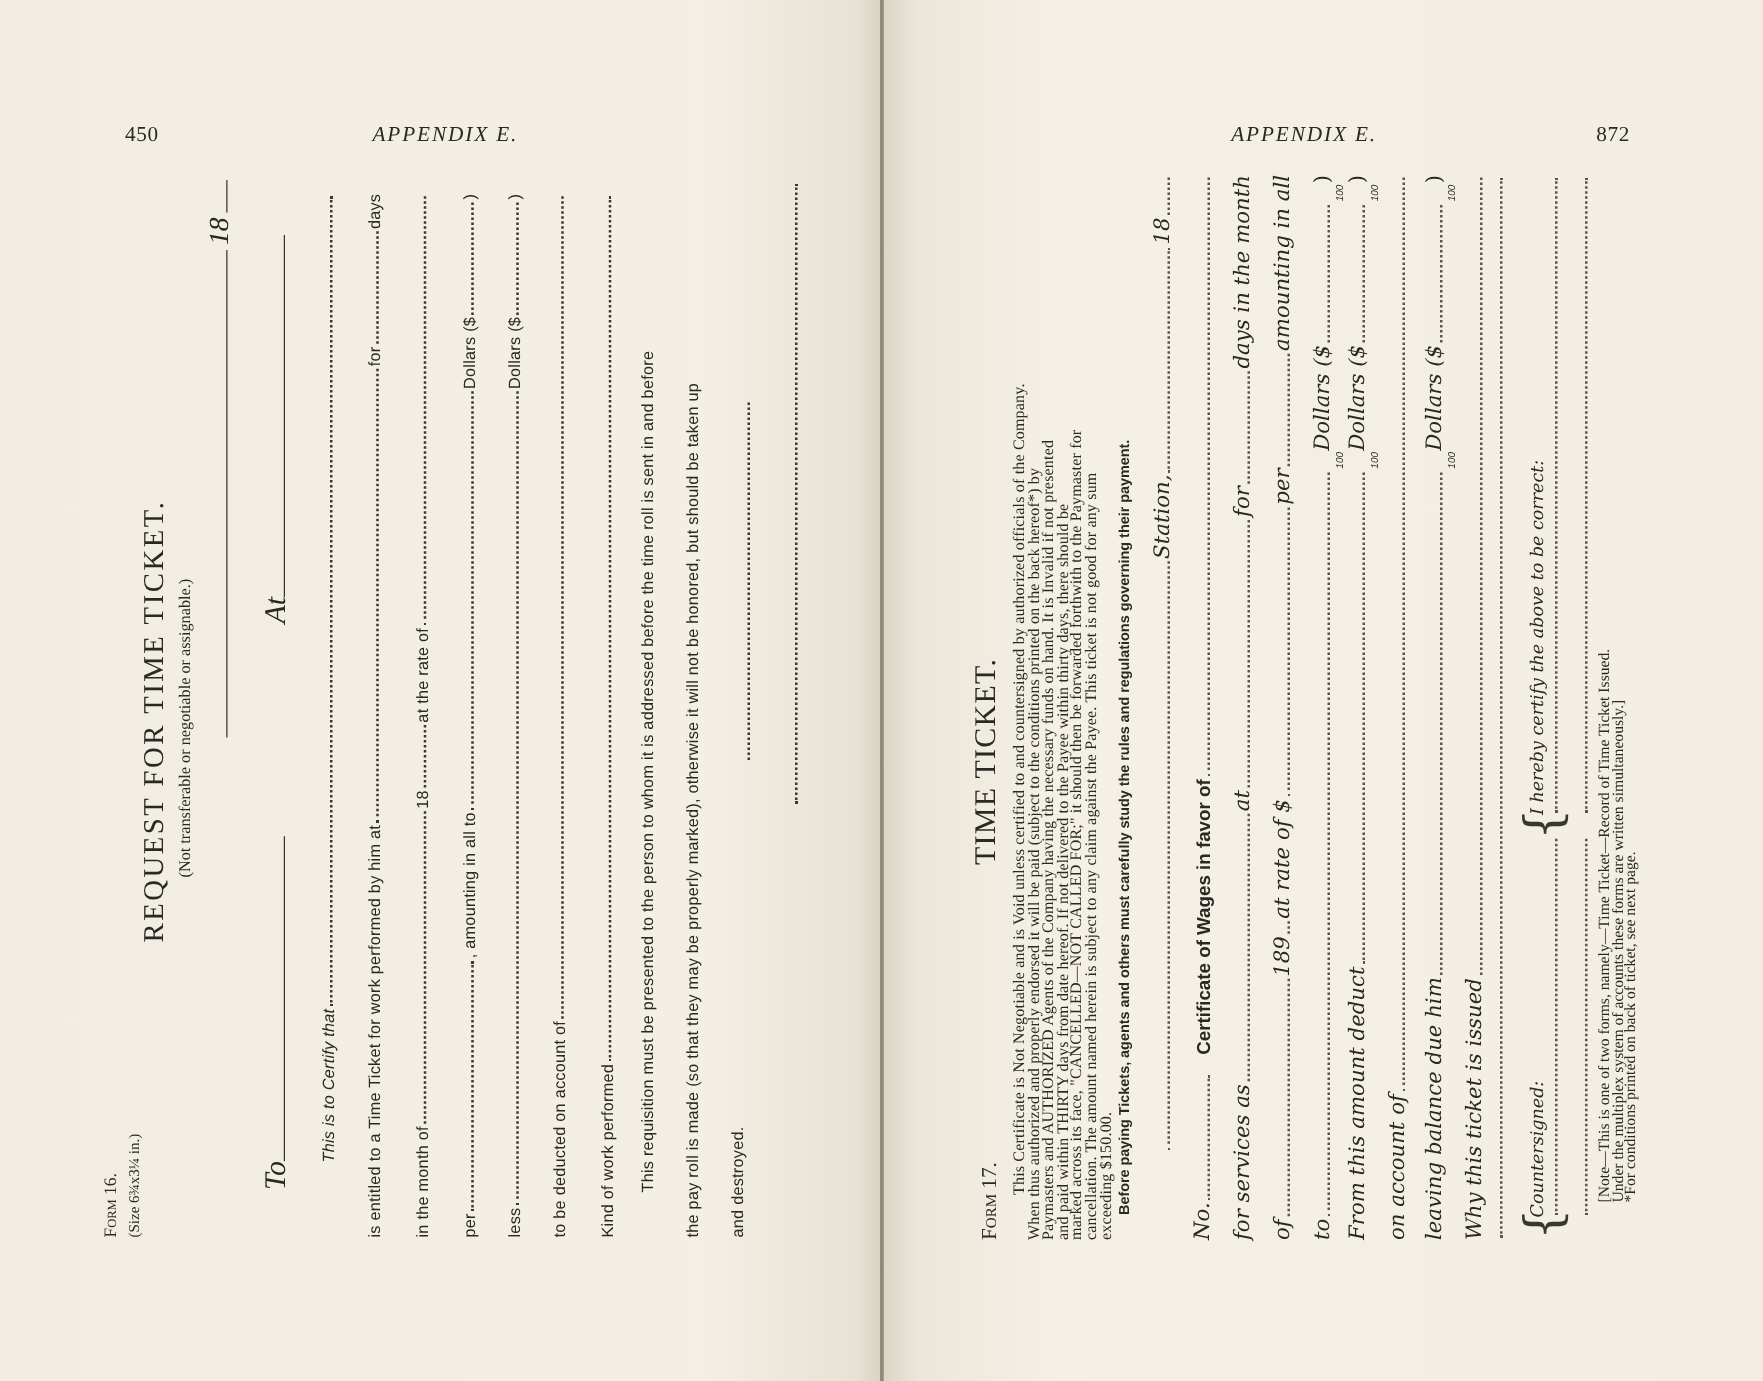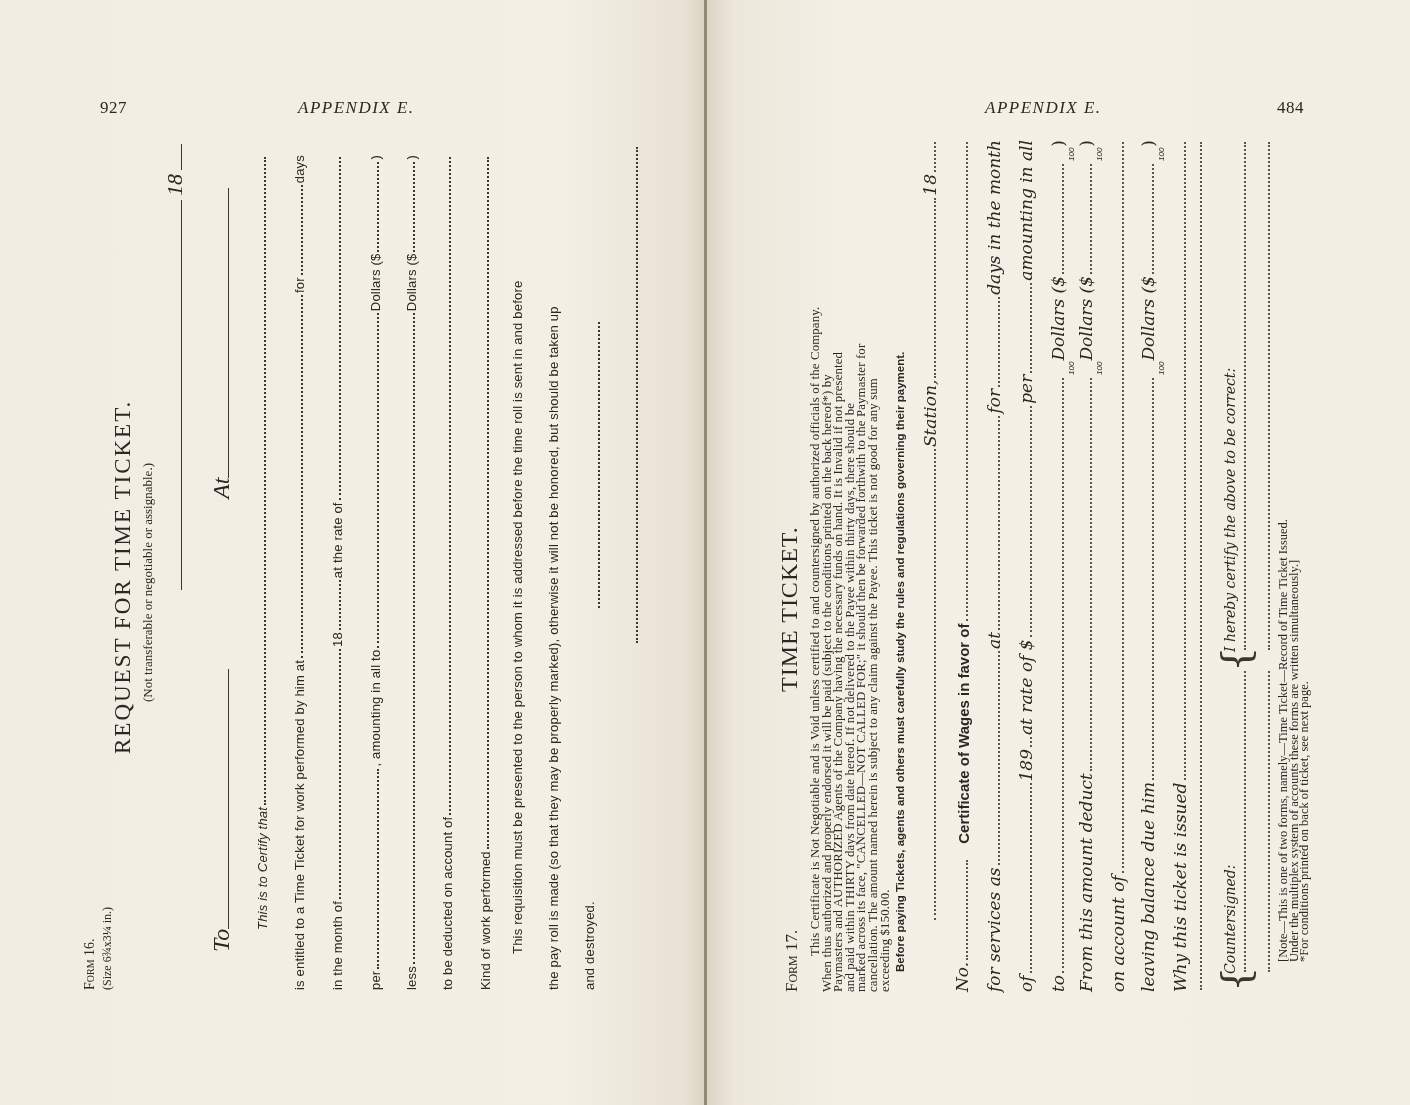--- a/index.html
+++ b/index.html
@@ -46,24 +46,24 @@
   
   .f16 { font-family: "Liberation Sans Narrow", "Liberation Sans", sans-serif; font-size: 13px; letter-spacing: 0.2px; }
 </style>
 </head>
 <body>
 
 <div class="page left"></div>
 <div class="page right"></div>
 <div class="gutter"></div>
 
-<div class="runhead num" style="left:100px;">927</div>
+<div class="runhead num" style="left:100px;">450</div>
 <div class="runhead title" style="left:298px;">APPENDIX E.</div>
 <div class="runhead title" style="left:985px;">APPENDIX E.</div>
-<div class="runhead num" style="left:1277px;">484</div>
+<div class="runhead num" style="left:1277px;">872</div>
 
 <div class="rot" id="form16">
   <div class="line" style="left:0; top:2px; font-size:14px;">
     <span class="sc">Form 16.</span>
   </div>
   <div class="line" style="left:0; top:20px; font-size:12px;">(Size 6¾x3¼ in.)</div>
 
   <div class="line" style="left:236px; top:30px; font-size:23px; letter-spacing:2px;">REQUEST FOR TIME TICKET.</div>
   <div class="line" style="left:288px; top:60px; font-size:13px;">(Not transferable or negotiable or assignable.)</div>
 

